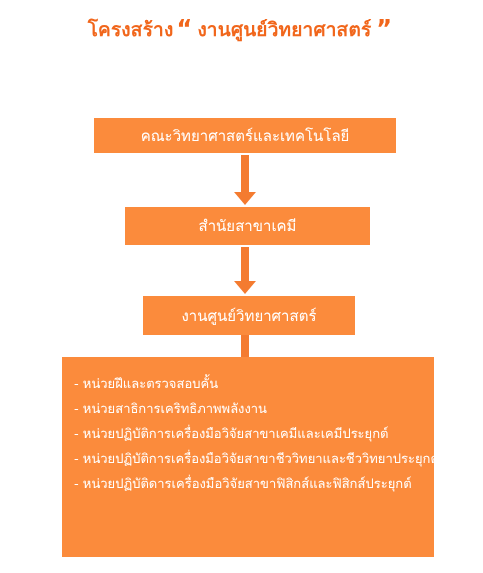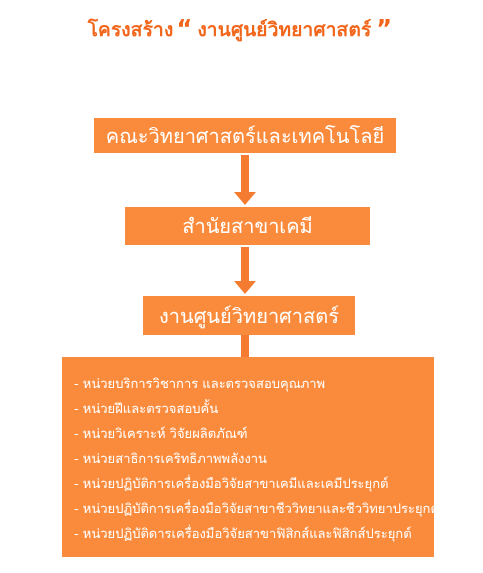--- a/index.html
+++ b/index.html
@@ -46,21 +46,21 @@
   }
 
   
   .node {
     position: absolute;
     background: #FB8B3C;
     color: #ffffff;
     display: flex;
     align-items: center;
     justify-content: center;
-    font-size: 20px;
+    font-size: 15px;
     font-weight: normal;
     white-space: nowrap;
     box-sizing: border-box;
   }
 
   #node-faculty {
     left: 94px;
     top: 118px;
     width: 302px;
     height: 35px;
@@ -173,22 +173,20 @@
     <div class="head"></div>
   </div>
 
   <div class="node" id="node-science-center">
     <span>งานศูนย์วิทยาศาสตร์</span>
   </div>
 
   <div id="connector-3"></div>
 
   <div id="unit-list-panel">
-    <div class="unit-item">- หน่วยบริการวิชาการ และตรวจสอบคุณภาพ</div>
     <div class="unit-item">- หน่วยฝึและตรวจสอบคั้น</div>
-    <div class="unit-item">- หน่วยวิเคราะห์ วิจัยผลิตภัณฑ์</div>
     <div class="unit-item">- หน่วยสาธิการเคริทธิภาพพลังงาน</div>
     <div class="unit-item">- หน่วยปฏิบัติการเครื่องมือวิจัยสาขาเคมีและเคมีประยุกต์</div>
     <div class="unit-item">- หน่วยปฏิบัติการเครื่องมือวิจัยสาขาชีววิทยาและชีววิทยาประยุกต์</div>
     <div class="unit-item">- หน่วยปฏิบัติดารเครื่องมือวิจัยสาขาฟิสิกส์และฟิสิกส์ประยุกต์</div>
   </div>
 
 </div>
 
 </body></html>

